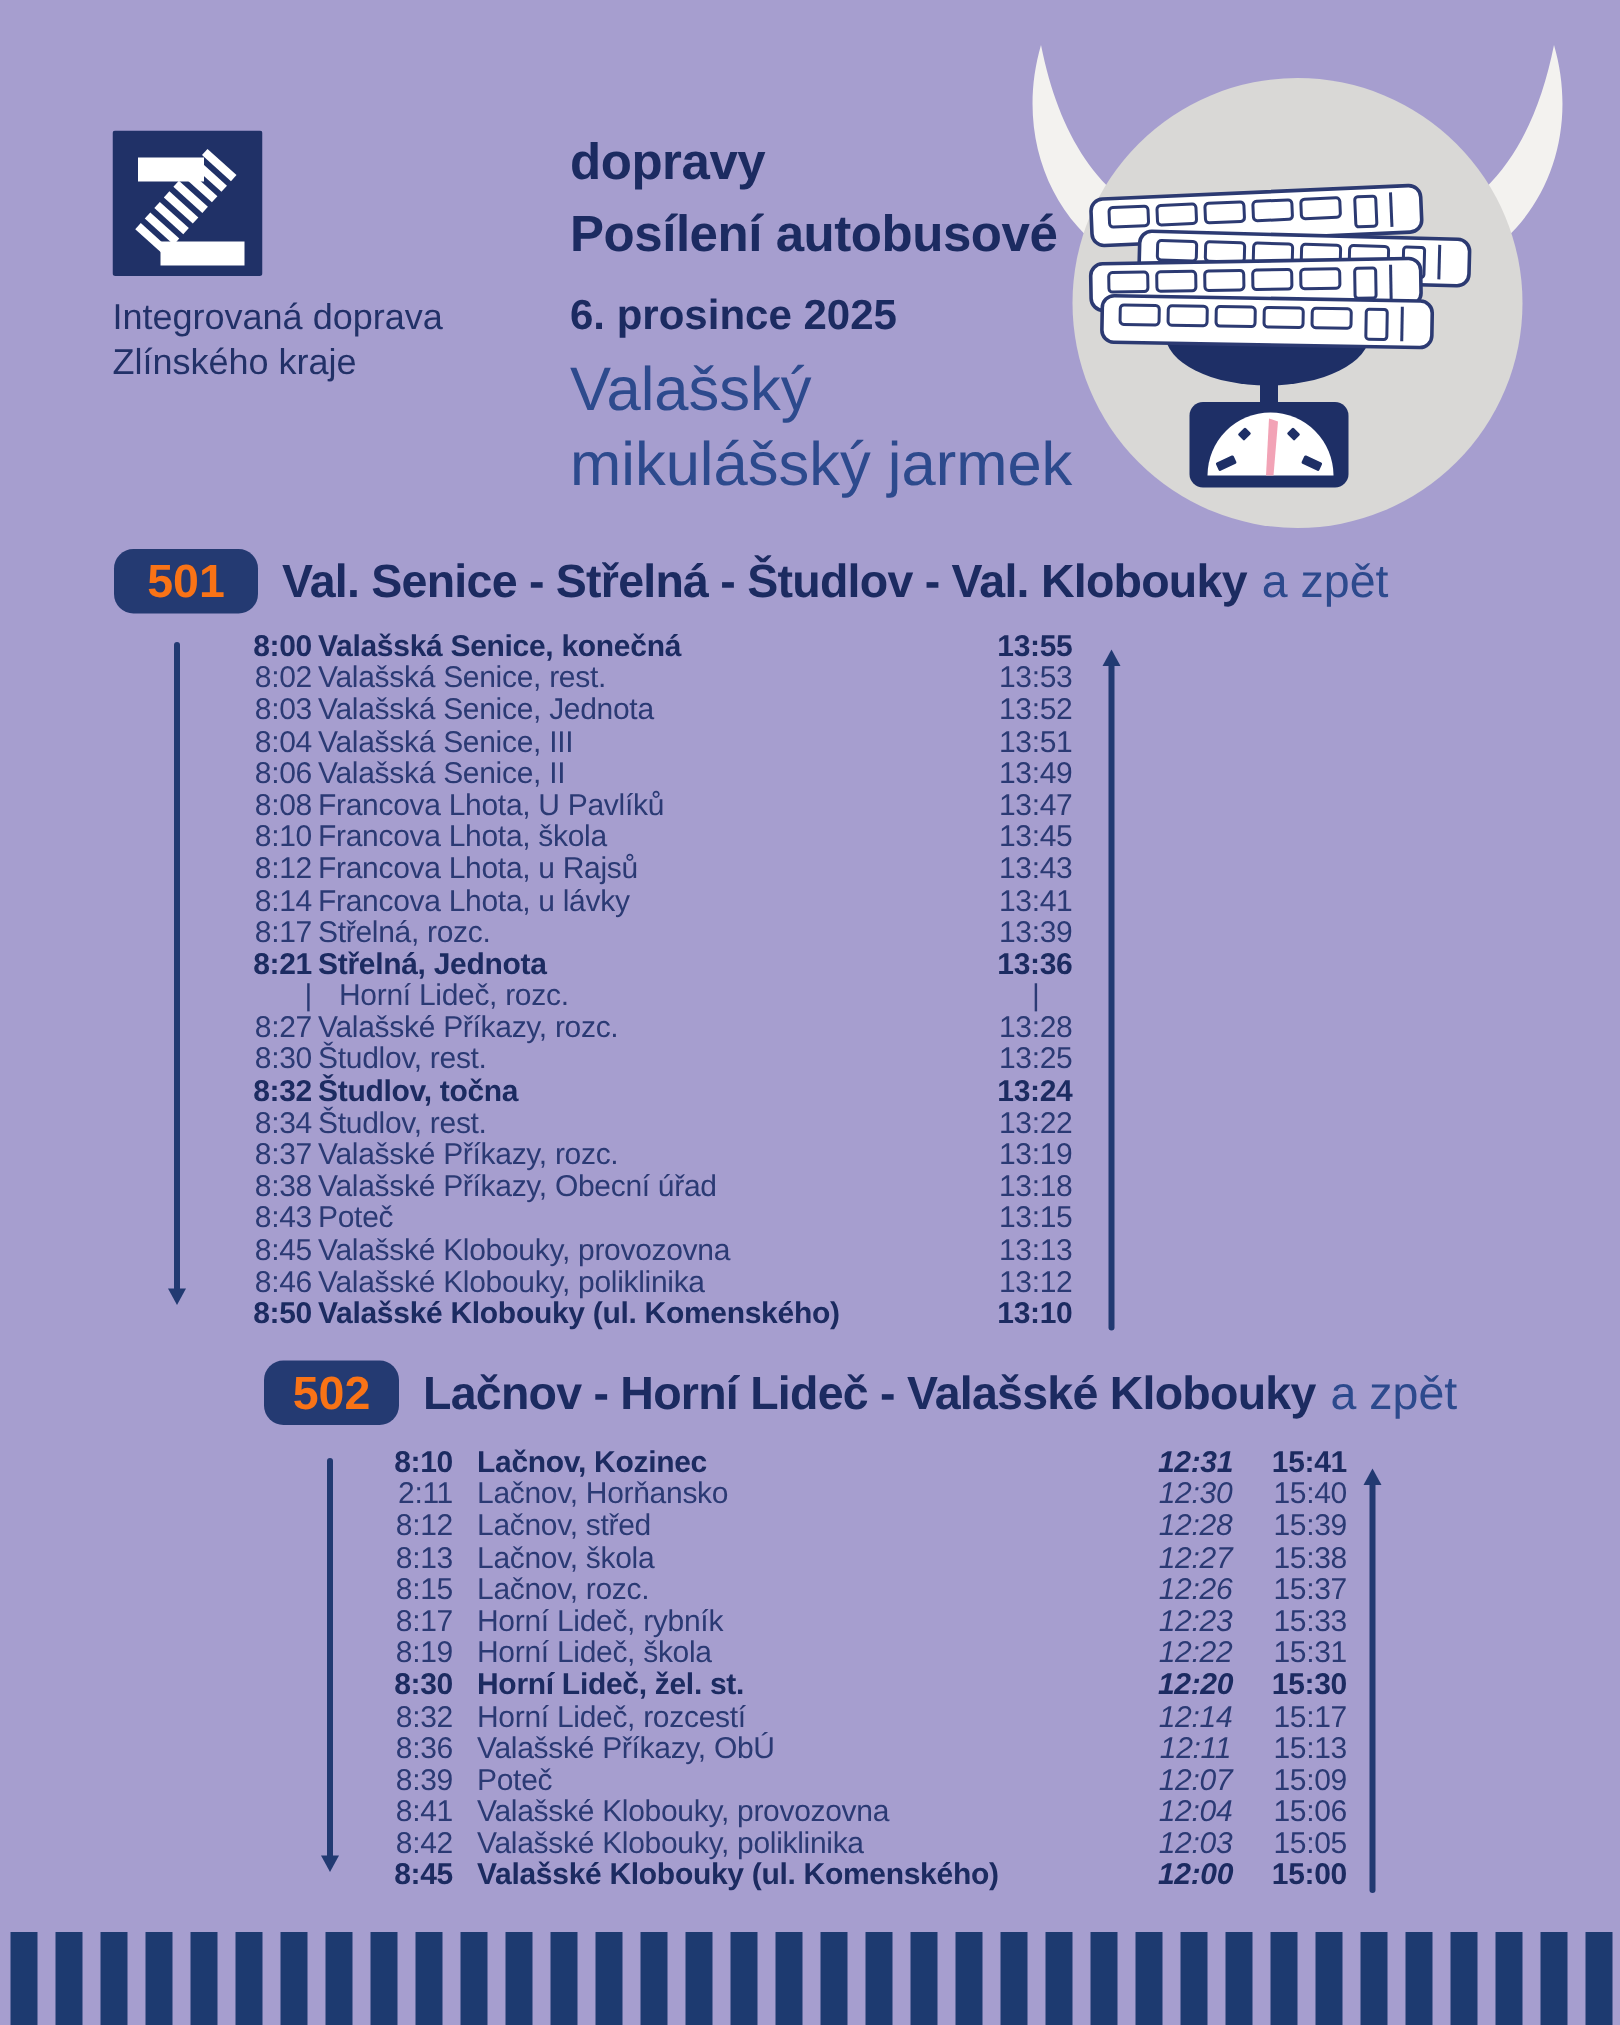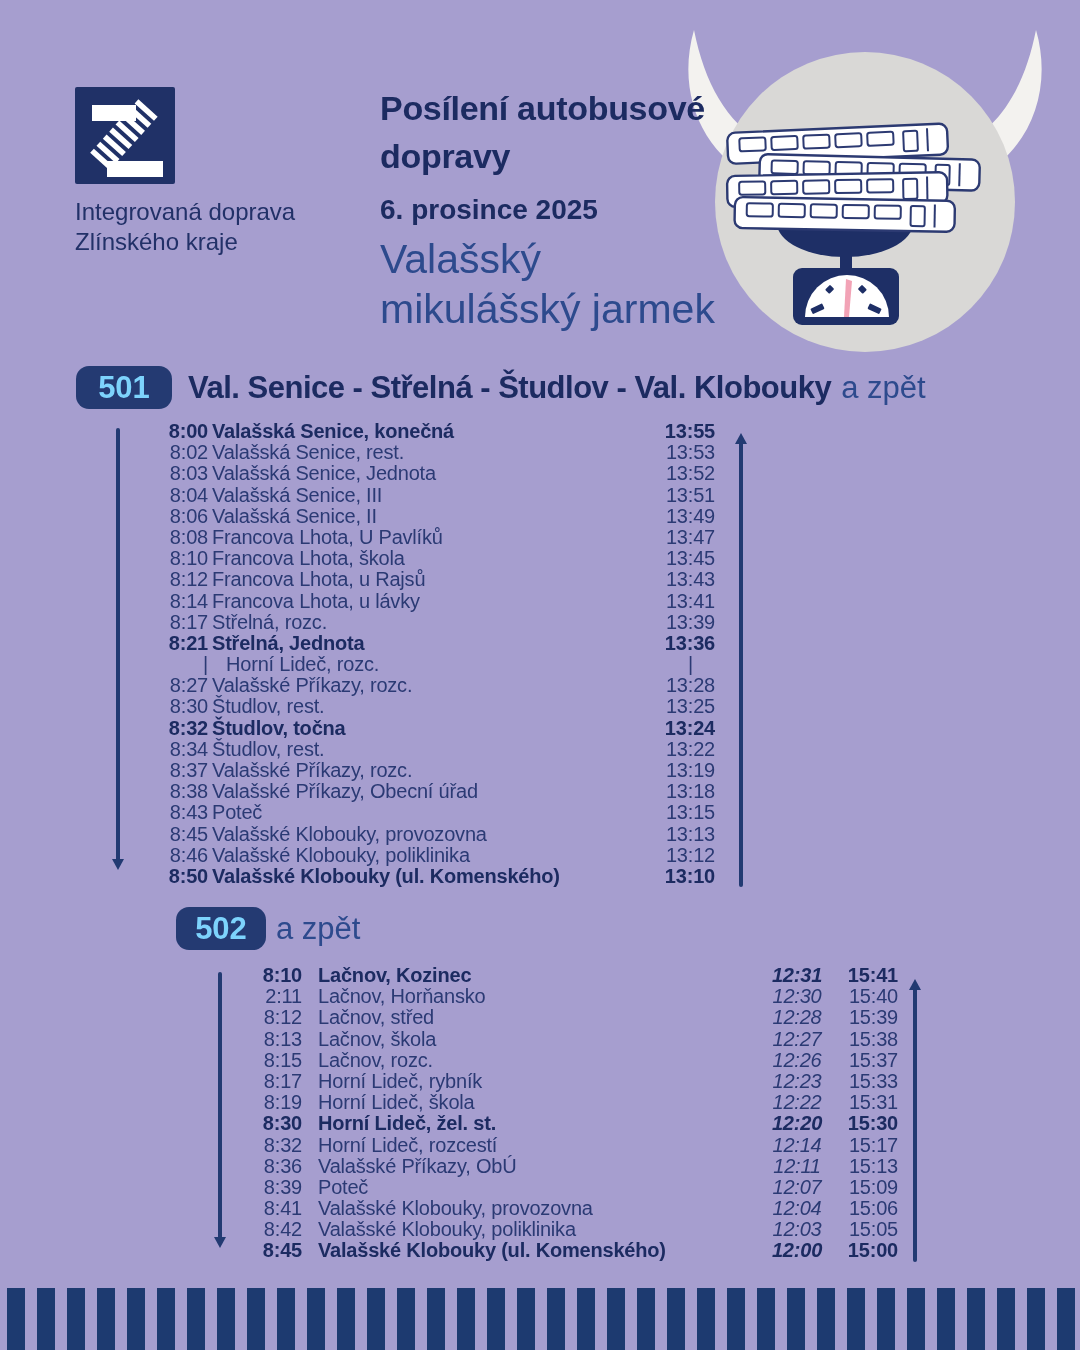--- a/index.html
+++ b/index.html
@@ -16,21 +16,21 @@
   .event{position:absolute;left:380px;top:234px;font-size:41px;line-height:50px;
          font-weight:400;color:#2d4a8d;white-space:nowrap;}
 
   .illus{position:absolute;left:640px;top:20px;width:420px;height:360px;}
 
   
   .route-header{position:absolute;display:flex;align-items:center;white-space:nowrap;}
   #rh501{left:76px;top:366px;}
   #rh502{left:176px;top:907px;}
   .badge{display:flex;align-items:center;justify-content:center;width:96px;height:43px;
-         background:#243a72;color:#7dd3fc;font-weight:bold;font-size:31px;border-radius:13px;}
+         background:#243a72;color:#f97316;font-weight:bold;font-size:31px;border-radius:13px;}
   #rh502 .badge{width:90px;}
   .rtitle{margin-left:16px;font-size:31px;font-weight:bold;color:#1c2b61;letter-spacing:-0.5px;}
   .rsuffix{margin-left:10px;font-size:31px;font-weight:400;color:#2d4a8d;}
 
   
   .timetable{position:absolute;display:flex;flex-direction:column;}
   #t501{left:130px;top:421px;width:585px;justify-content:flex-end;}
   #t502{left:228px;top:965px;width:670px;}
   .trow{display:flex;height:21.2px;line-height:21.2px;font-size:20px;letter-spacing:-0.2px;}
   .trow.bold{font-weight:bold;color:#1c2b61;}
@@ -115,22 +115,22 @@
       <rect x="66.5" y="-13" width="5.5" height="26"></rect>
     </g>
   </svg>
 
   <div class="brand-caption">
     <div>Integrovaná doprava</div>
     <div>Zlínského kraje</div>
   </div>
 
   <div class="title">
+    <div>dopravy</div>
     <div>Posílení autobusové</div>
-    <div>dopravy</div>
   </div>
 
   <div class="date">6. prosince 2025</div>
 
   <div class="event">
     <div>Valašský</div>
     <div>mikulášský jarmek</div>
   </div>
 
   <div class="route-header" id="rh501">
@@ -248,20 +248,21 @@
         <span class="dep">8:50</span>
         <span class="stop">Valašské Klobouky (ul. Komenského)</span>
         <span class="ret r0">13:10</span>
       </div>
     </div>
   <div class="vline down" id="arr501L"></div>
   <div class="vline up" id="arr501R"></div>
 
   <div class="route-header" id="rh502">
     <div class="badge">502</div>
+    <span class="rtitle">Lačnov - Horní Lideč - Valašské Klobouky</span>
     <span class="rsuffix">a zpět</span>
   </div>
   <div class="timetable" id="t502">
       <div class="trow bold">
         <span class="dep">8:10</span>
         <span class="stop">Lačnov, Kozinec</span>
         <span class="ret r0">12:31</span>
         <span class="ret r1">15:41</span>
       </div>
       <div class="trow">

